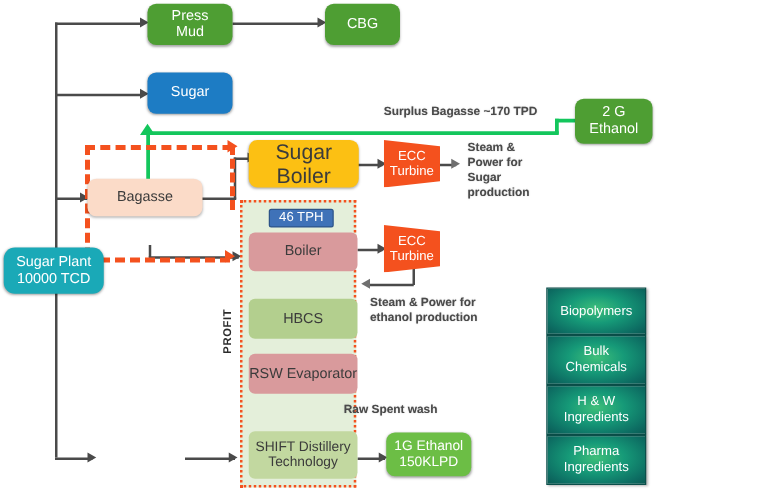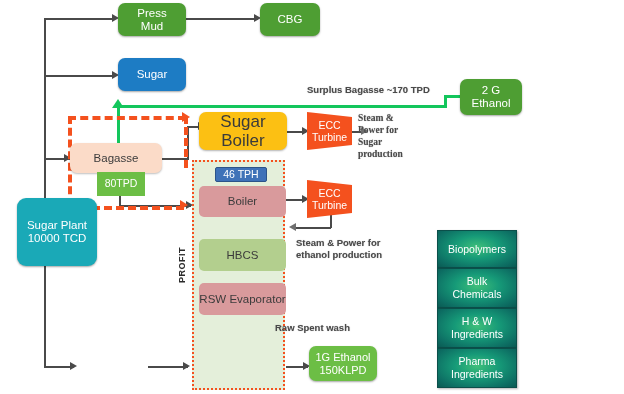--- a/index.html
+++ b/index.html
@@ -193,54 +193,55 @@
   <div class="profit-box" style="left:192px;top:160px;width:93px;height:230px;"></div>
   <div class="profit-label" style="left:162px;top:258px;width:40px;">PROFIT</div>
 
   <div class="node n-green" style="left:118px;top:3px;width:68px;height:33px;">Press
 Mud</div>
 
   <div class="node n-green" style="left:260px;top:3px;width:60px;height:33px;">CBG</div>
 
   <div class="node n-blue" style="left:118px;top:58px;width:68px;height:33px;">Sugar</div>
 
-  <div class="node n-teal" style="left:17px;top:198px;width:80px;height:68px;">Sugar Plant
+  <div class="node n-teal" style="left:3px;top:198px;width:80px;height:37px;">Sugar Plant
 10000 TCD</div>
 
   <div class="node n-peach" style="left:70px;top:143px;width:92px;height:30px;">Bagasse</div>
 
-  <div class="node n-80tpd" style="left:97px;top:172px;width:48px;height:24px;">80TPD</div>
 
   <div class="node n-amber" style="left:199px;top:112px;width:88px;height:38px;">Sugar Boiler</div>
 
   <div class="turbine" style="left:307px;top:112px;width:45px;height:38px;">ECC
 Turbine</div>
 
   <div class="node n-green" style="left:460px;top:79px;width:62px;height:36px;">2 G
 Ethanol</div>
 
   <div class="node n-tph" style="left:215px;top:167px;width:52px;height:15px;">46 TPH</div>
 
   <div class="node n-rose" style="left:199px;top:186px;width:87px;height:31px;">Boiler</div>
 
   <div class="turbine" style="left:307px;top:180px;width:45px;height:38px;">ECC
 Turbine</div>
 
   <div class="node n-sage" style="left:199px;top:239px;width:87px;height:32px;">HBCS</div>
 
   <div class="node n-rose" style="left:199px;top:283px;width:87px;height:32px;text-align:right;">RSW Evaporator</div>
 
+  <div class="node n-sage2" style="left:199px;top:345px;width:87px;height:38px;">SHIFT Distillery
+Technology</div>
 
   <div class="node n-green2" style="left:309px;top:346px;width:68px;height:35px;">1G Ethanol
 150KLPD</div>
 
 
   <div class="anno" style="left:307px;top:84px;width:150px;">Surplus Bagasse ~170 TPD</div>
 
-  <div class="anno" style="left:358px;top:113px;width:70px;font-family:Liberation Serif, serif;">Steam &amp;
+  <div class="anno" style="left:374px;top:113px;width:70px;">Steam &amp;
 Power for
 Sugar
 production</div>
 
   <div class="anno" style="left:275px;top:322px;width:100px;">Raw Spent wash</div>
 
   <div class="anno" style="left:296px;top:237px;width:100px;">Steam &amp; Power for
 ethanol production</div>
 
 

